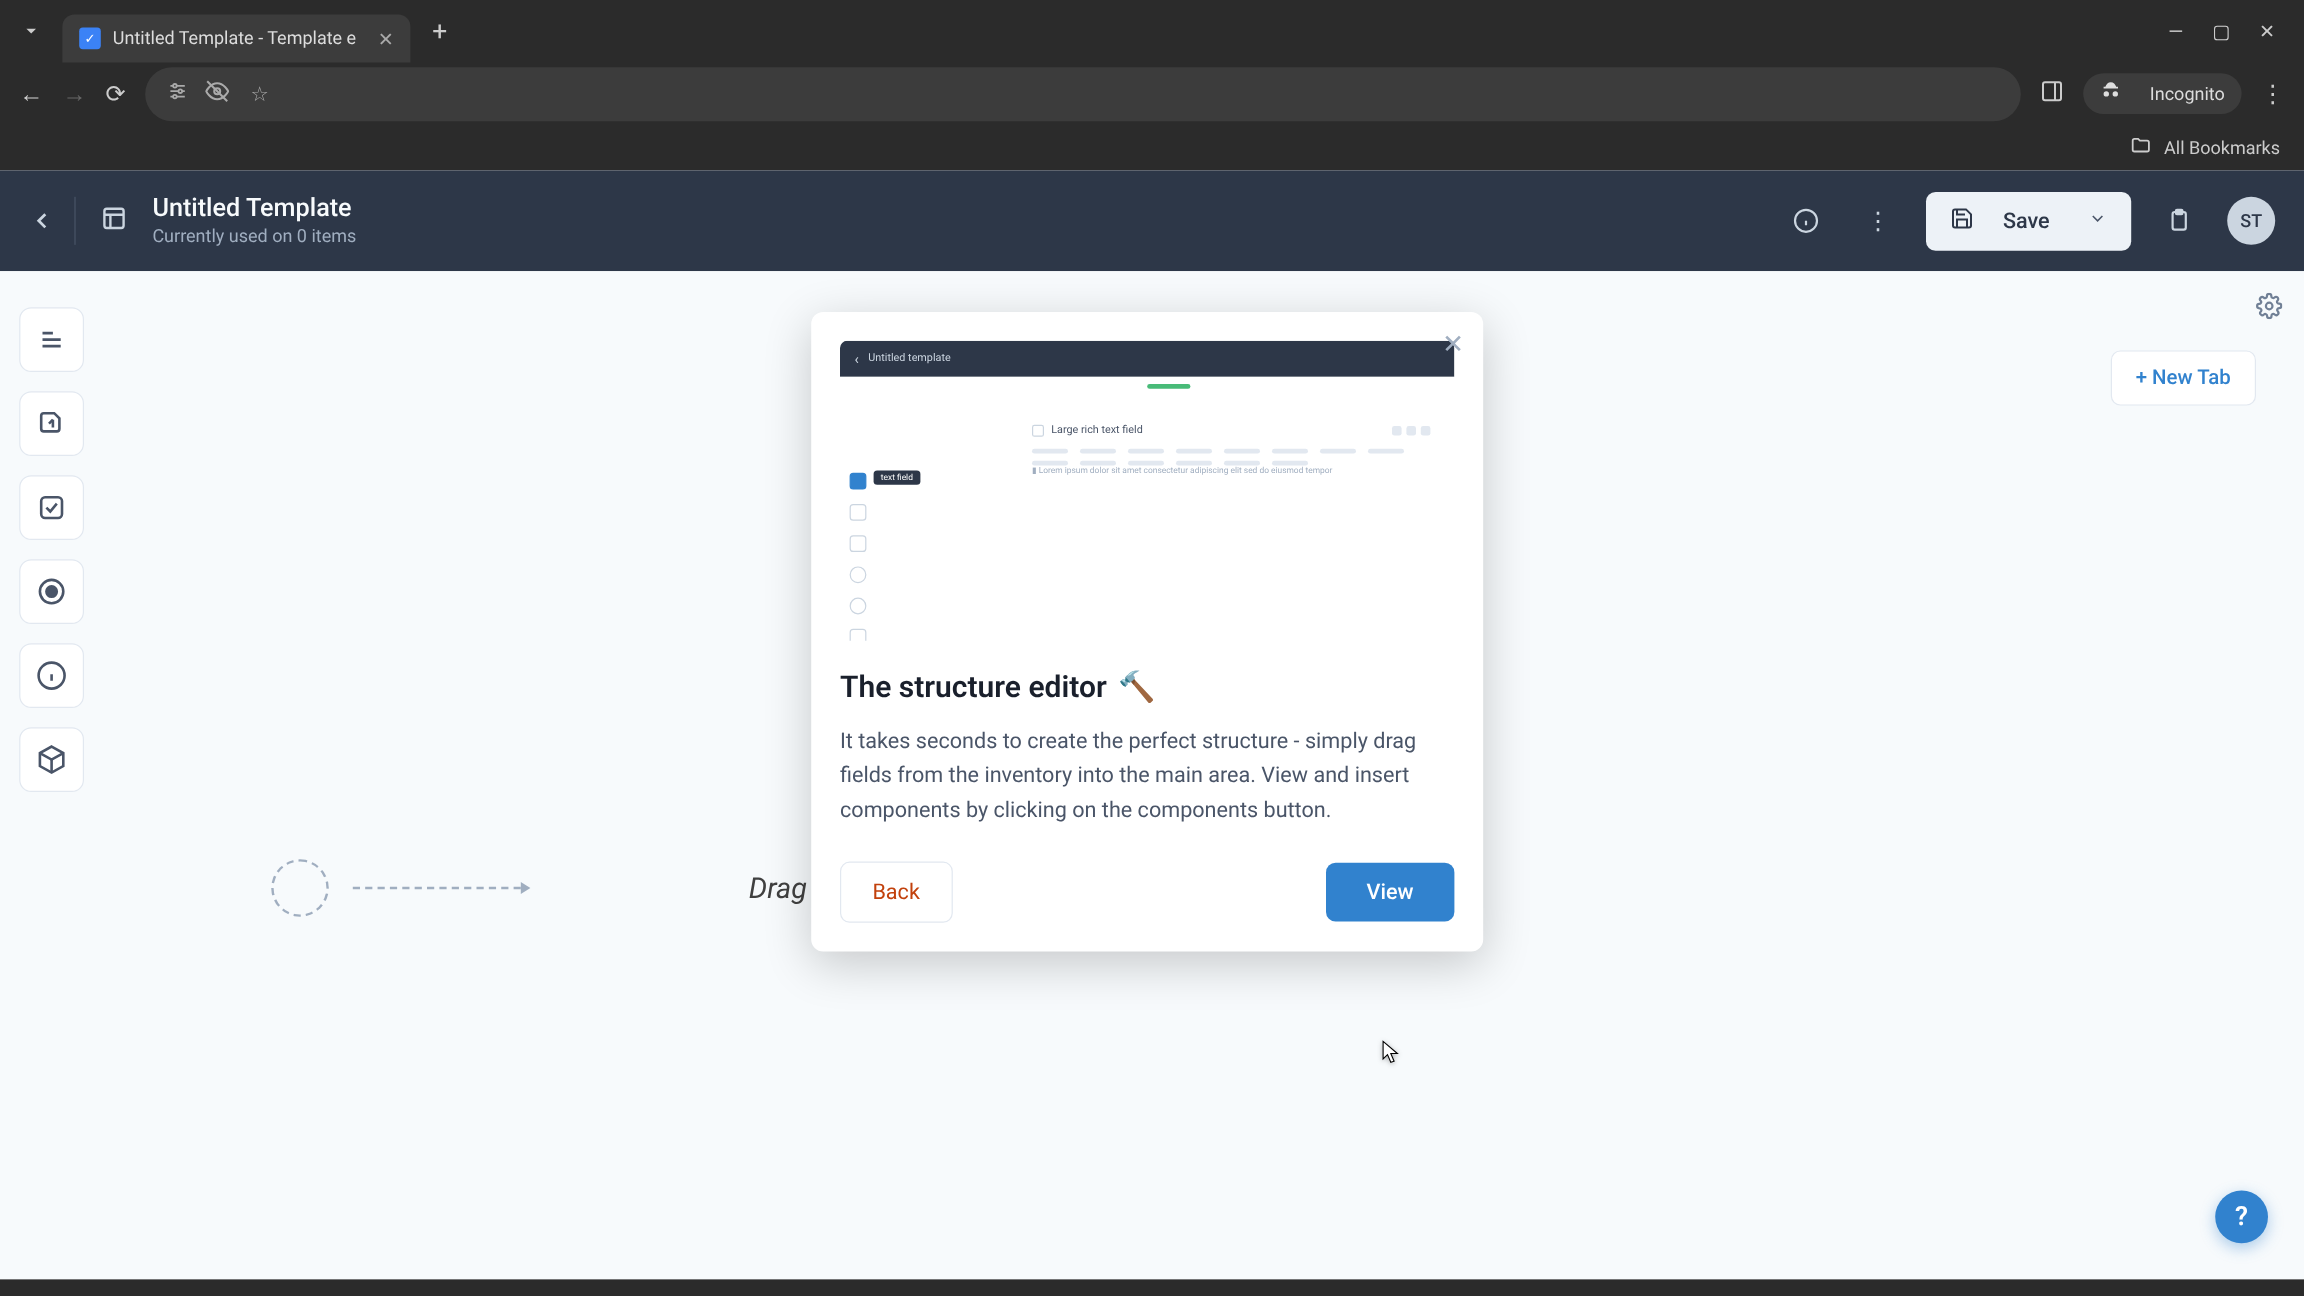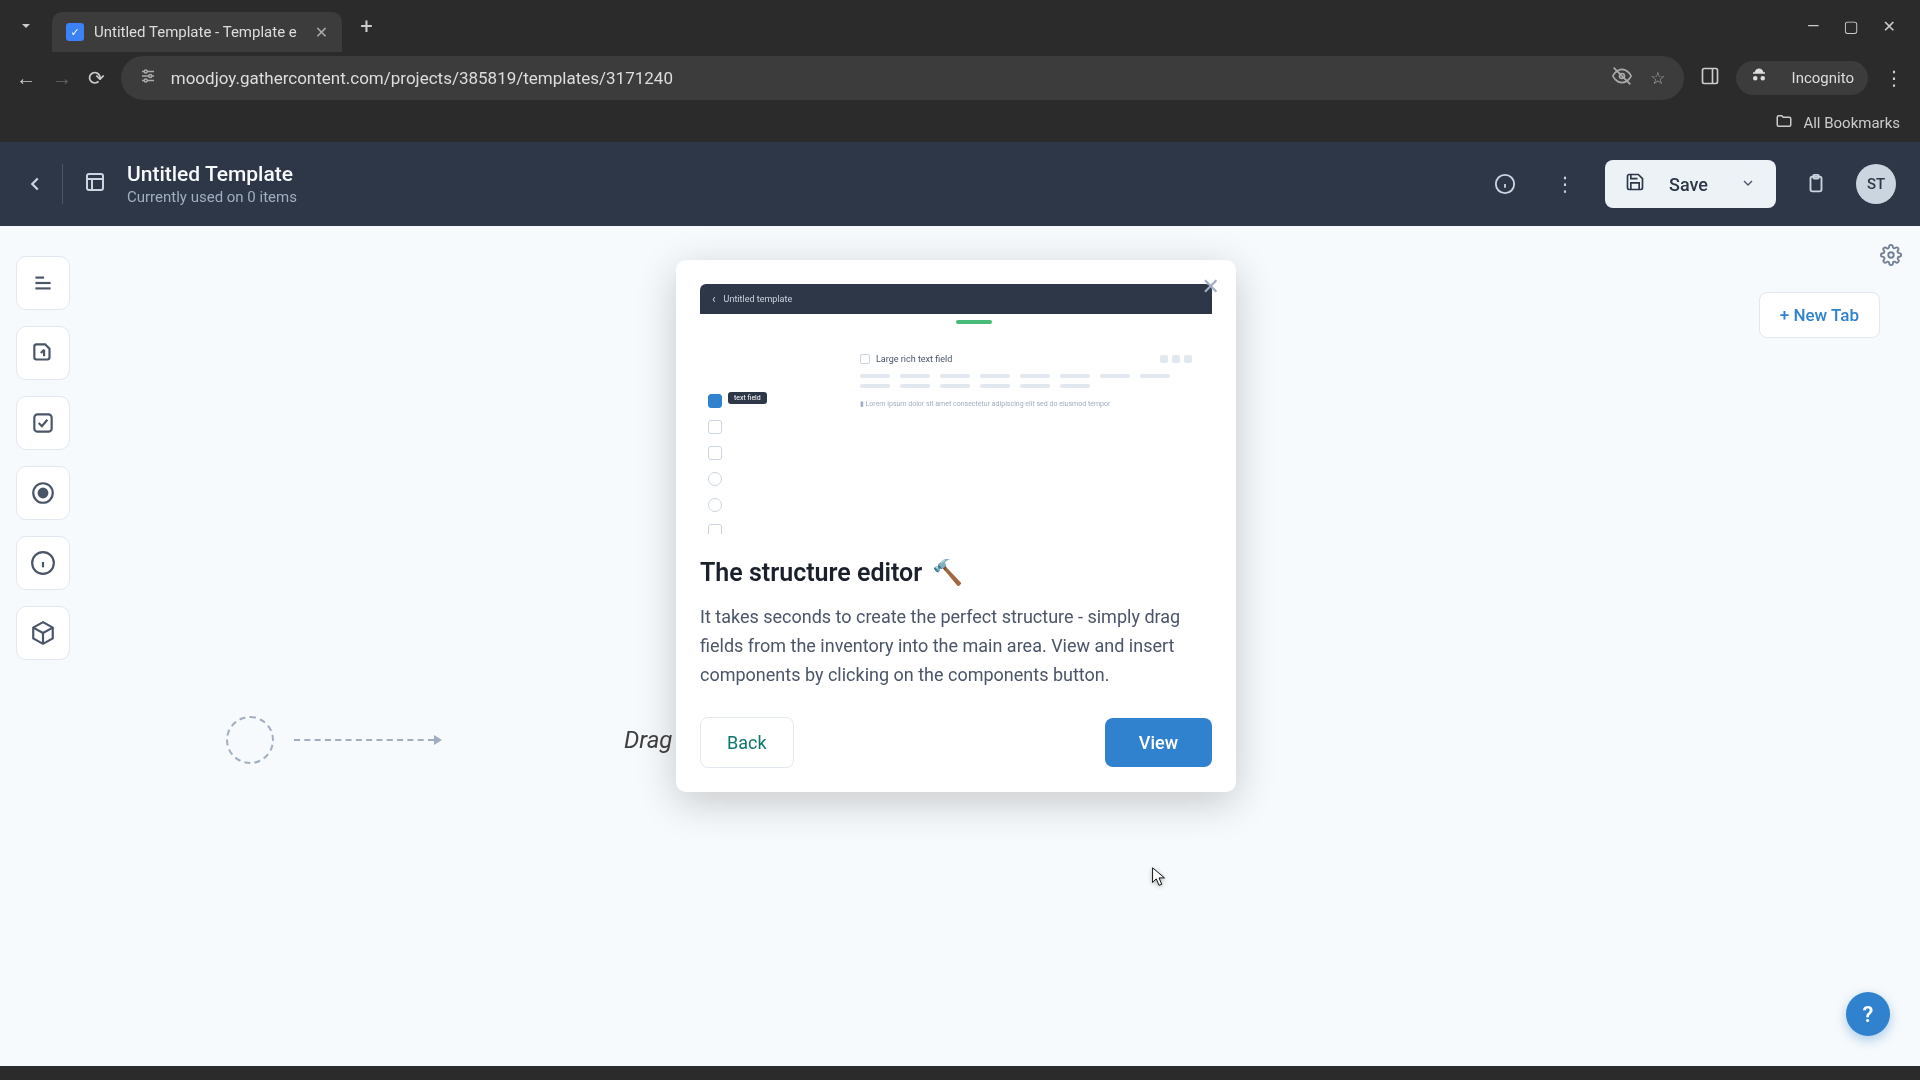--- a/index.html
+++ b/index.html
@@ -65,26 +65,26 @@
 .preview-body { height: 220px; background: #fff; position: relative; padding: 10px; }
 .preview-tab-mark { position:absolute; top:6px; left:50%; width:36px; height:4px; background:#48bb78; border-radius:2px; }
 .preview-toolbox { position:absolute; left:8px; top:80px; display:flex; flex-direction:column; gap:12px; }
 .preview-tool { width:14px; height:14px; border:1px solid #cbd5e0; border-radius:3px; }
 .preview-tool.active { background:#3182ce; border-color:#3182ce; }
 .preview-tool-label { position:absolute; left:28px; top:78px; background:#2d3748; color:#fff; font-size:7px; padding:2px 6px; border-radius:3px; }
 .preview-field { position:absolute; top:40px; left:160px; right:20px; }
 .preview-field-title { display:flex; align-items:center; gap:6px; font-size:9px; color:#4a5568; margin-bottom:10px; }
 .preview-field-lines { display:flex; flex-wrap:wrap; gap:6px 10px; }
 .preview-line { height:4px; background:#e2e8f0; border-radius:2px; }
-.preview-caption { font-size:7px; color:#a0aec0; margin-top:12px; }
+.preview-caption { font-size:7px; color:#a0aec0; }
 
 .modal-title { font-size: 25px; font-weight: 600; color: #1a202c; margin-bottom: 16px; display:flex; align-items:center; gap:10px; }
 .modal-body { font-size: 18px; line-height: 1.6; color: #4a5568; margin-bottom: 28px; }
 .modal-actions { display: flex; justify-content: space-between; align-items: center; }
-.btn-back { background: #fff; border: 1px solid #e2e8f0; padding: 14px 26px; border-radius: 8px; font-size: 18px; color: #0f766e; cursor: pointer; }
+.btn-back { background: #fff; border: 1px solid #e2e8f0; padding: 14px 26px; border-radius: 8px; font-size: 18px; color: #c2410c; cursor: pointer; }
 .btn-next { background: #3182ce; color: #fff; padding: 14px 34px; border-radius: 8px; font-size: 18px; font-weight: 500; cursor: pointer; border: none; position: relative; }
 
 .help-fab { position: absolute; bottom: 30px; right: 30px; width: 44px; height: 44px; background: #3182ce; border-radius: 50%; display:flex; align-items:center; justify-content:center; color:#fff; font-size:22px; font-weight:600; cursor:pointer; box-shadow: 0 4px 12px rgba(49,130,206,0.4); }
 
 .cursor-overlay { position:absolute; left: 1148px; top: 866px; width:22px; height:22px; z-index:200; pointer-events:none; }
 .cursor-overlay svg { filter: drop-shadow(0 1px 2px rgba(0,0,0,0.3)); }
 </style>
 </head>
 <body>
 
@@ -115,21 +115,20 @@
       <span class="url-icon">
         <svg width="18" height="18" viewBox="0 0 24 24" fill="none" stroke="currentColor" stroke-width="2">
             <line x1="4" y1="6" x2="20" y2="6"></line>
             <line x1="4" y1="12" x2="20" y2="12"></line>
             <line x1="4" y1="18" x2="20" y2="18"></line>
             <circle cx="9" cy="6" r="2" fill="#3c3c3c"></circle>
             <circle cx="15" cy="12" r="2" fill="#3c3c3c"></circle>
             <circle cx="9" cy="18" r="2" fill="#3c3c3c"></circle>
           </svg>
       </span>
-      <span class="url-text">moodjoy.gathercontent.com/projects/385819/templates/3171240</span>
       <div class="url-right">
         <span>
           <svg width="20" height="20" viewBox="0 0 24 24" fill="none" stroke="currentColor" stroke-width="2">
               <path d="M1 12s4-8 11-8 11 8 11 8-4 8-11 8-11-8-11-8z"></path>
               <circle cx="12" cy="12" r="3"></circle>
               <line x1="2" y1="2" x2="22" y2="22"></line>
             </svg>
         </span>
         <span>☆</span>
       </div>

